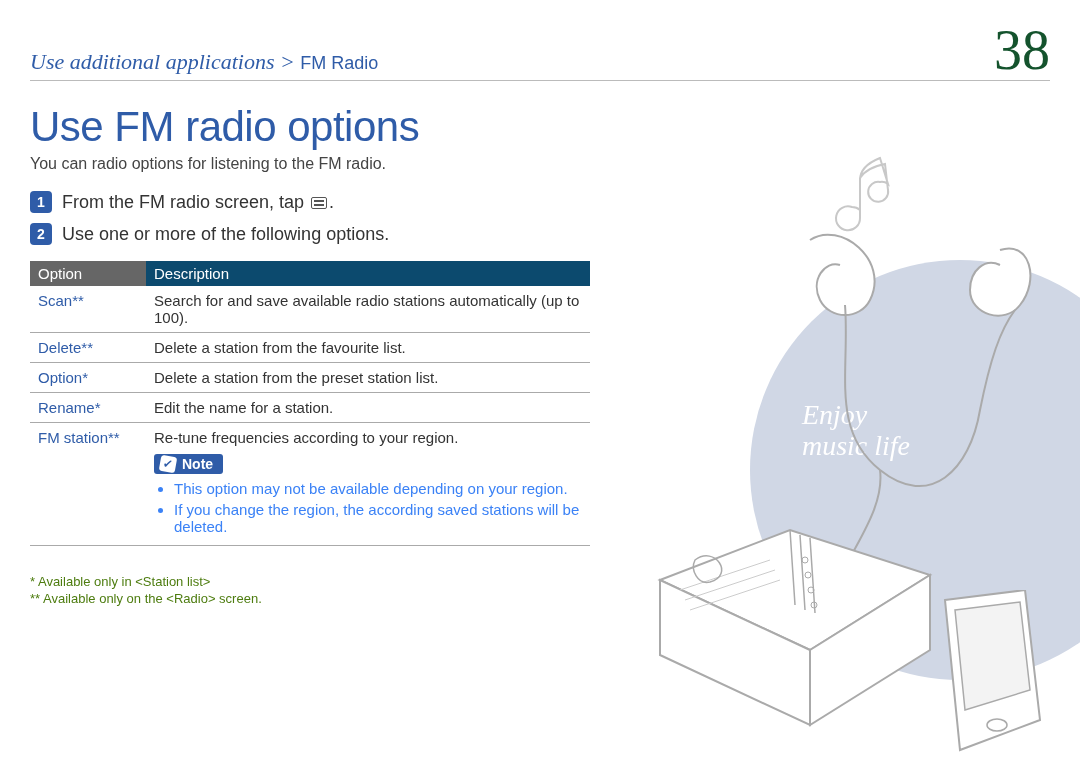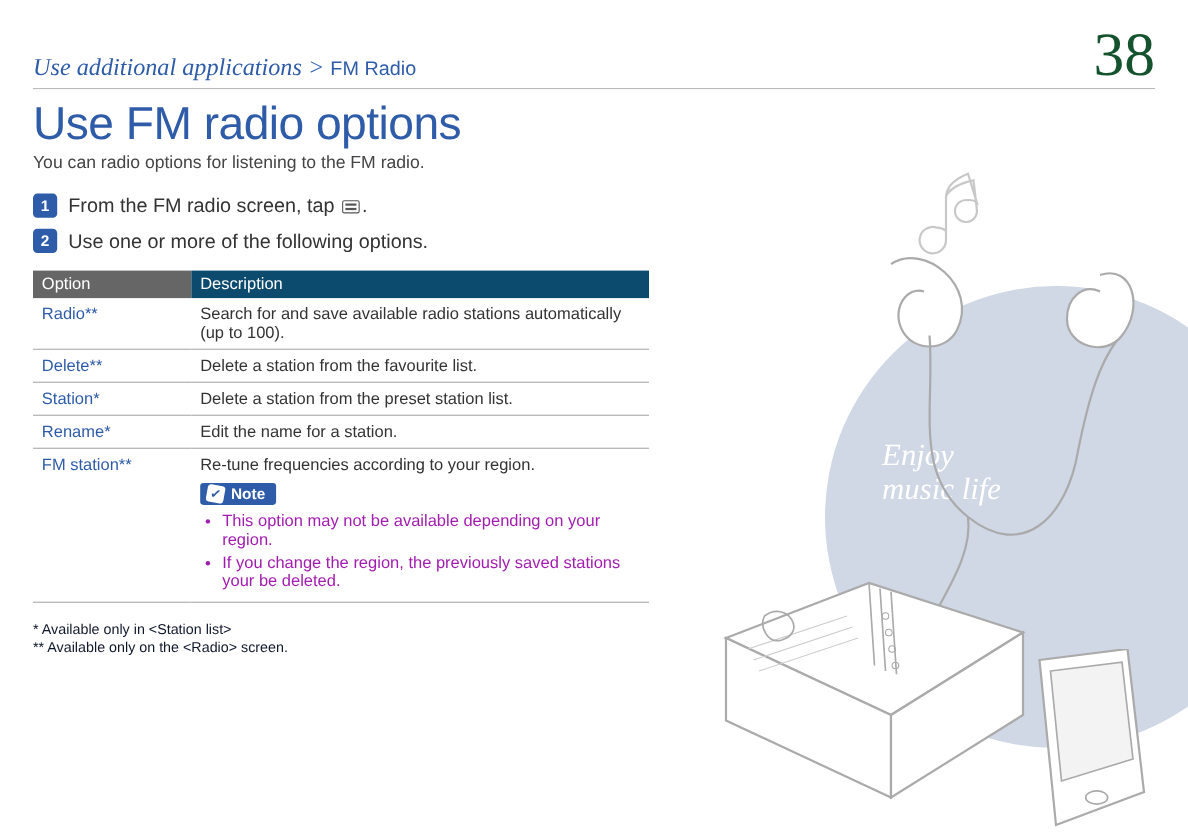--- a/index.html
+++ b/index.html
@@ -16,21 +16,21 @@
     padding: 22px 30px 0 30px;
     position: relative;
     height: 100%;
   }
   .bc-row {
     display: flex;
     justify-content: space-between;
     align-items: baseline;
     border-bottom: 1px solid #bbb;
     padding-bottom: 2px;
-    margin-bottom: 7px;
+    margin-bottom: 22px;
   }
   .bc {
     font-family: Georgia, 'Times New Roman', serif;
     color: #2f5ca8;
     font-size: 22px;
     font-style: italic;
   }
   .bc .sub {
     font-size: 18px;
     font-style: normal;
@@ -105,21 +105,21 @@
   }
   table.opts th {
     background: #0c4a6e;
     color: #fff;
     text-align: left;
     font-weight: normal;
     padding: 4px 8px;
   }
   table.opts th:first-child {
     background: #666;
-    width: 144px;
+    width: 116px;
     margin-top: 12px;
   }
   table.opts td {
     padding: 6px 8px;
     border-bottom: 1px solid #aaa;
     vertical-align: top;
   }
   table.opts td.opt {
     color: #2f5ca8;
   }
@@ -145,28 +145,28 @@
     display: inline-flex;
     align-items: center;
     justify-content: center;
     font-size: 12px;
     transform: rotate(10deg);
   }
   .note-list {
     margin-top: 6px;
     padding-left: 20px;
     font-size: 15px;
-    color: #a21caf;
+    color: #3b82f6;
     list-style-type: disc;
   }
   .note-list li { margin-bottom: 4px; }
   .footnotes {
     font-size: 13px;
-    color: #0f172a;
-    margin-top: 16px;
+    color: #4d7c0f;
+    margin-top: 28px;
   }
   .footnotes div { margin-bottom: 2px; }
 
   
   .illus {
     position: absolute;
     right: 0;
     top: 120px;
     width: 460px;
     height: 610px;
@@ -251,47 +251,47 @@
 
     <table class="opts">
       <thead>
         <tr>
           <th>Option</th>
           <th>Description</th>
         </tr>
       </thead>
       <tbody>
         <tr>
-          <td class="opt">Radio**</td>
+          <td class="opt">Scan**</td>
           <td>Search for and save available radio stations automatically (up to 100).</td>
         </tr>
         <tr>
           <td class="opt">Delete**</td>
           <td>Delete a station from the favourite list.</td>
         </tr>
         <tr>
-          <td class="opt">Station*</td>
+          <td class="opt">Option*</td>
           <td>Delete a station from the preset station list.</td>
         </tr>
         <tr>
           <td class="opt">Rename*</td>
           <td>Edit the name for a station.</td>
         </tr>
         <tr>
           <td class="opt">FM station**</td>
           <td>
             <div>Re-tune frequencies according to your region.</div>
             <div class="note-box">
               <span class="note-badge">
                 <span class="note-check">✓</span>
                 <span>Note</span>
               </span>
               <ul class="note-list">
                 <li>This option may not be available depending on your region.</li>
-                <li>If you change the region, the previously saved stations your be deleted.</li>
+                <li>If you change the region, the according saved stations will be deleted.</li>
               </ul>
             </div>
           </td>
         </tr>
       </tbody>
     </table>
 
     <div class="footnotes">
       <div>* Available only in &lt;Station list&gt;</div>
       <div>** Available only on the &lt;Radio&gt; screen.</div>

